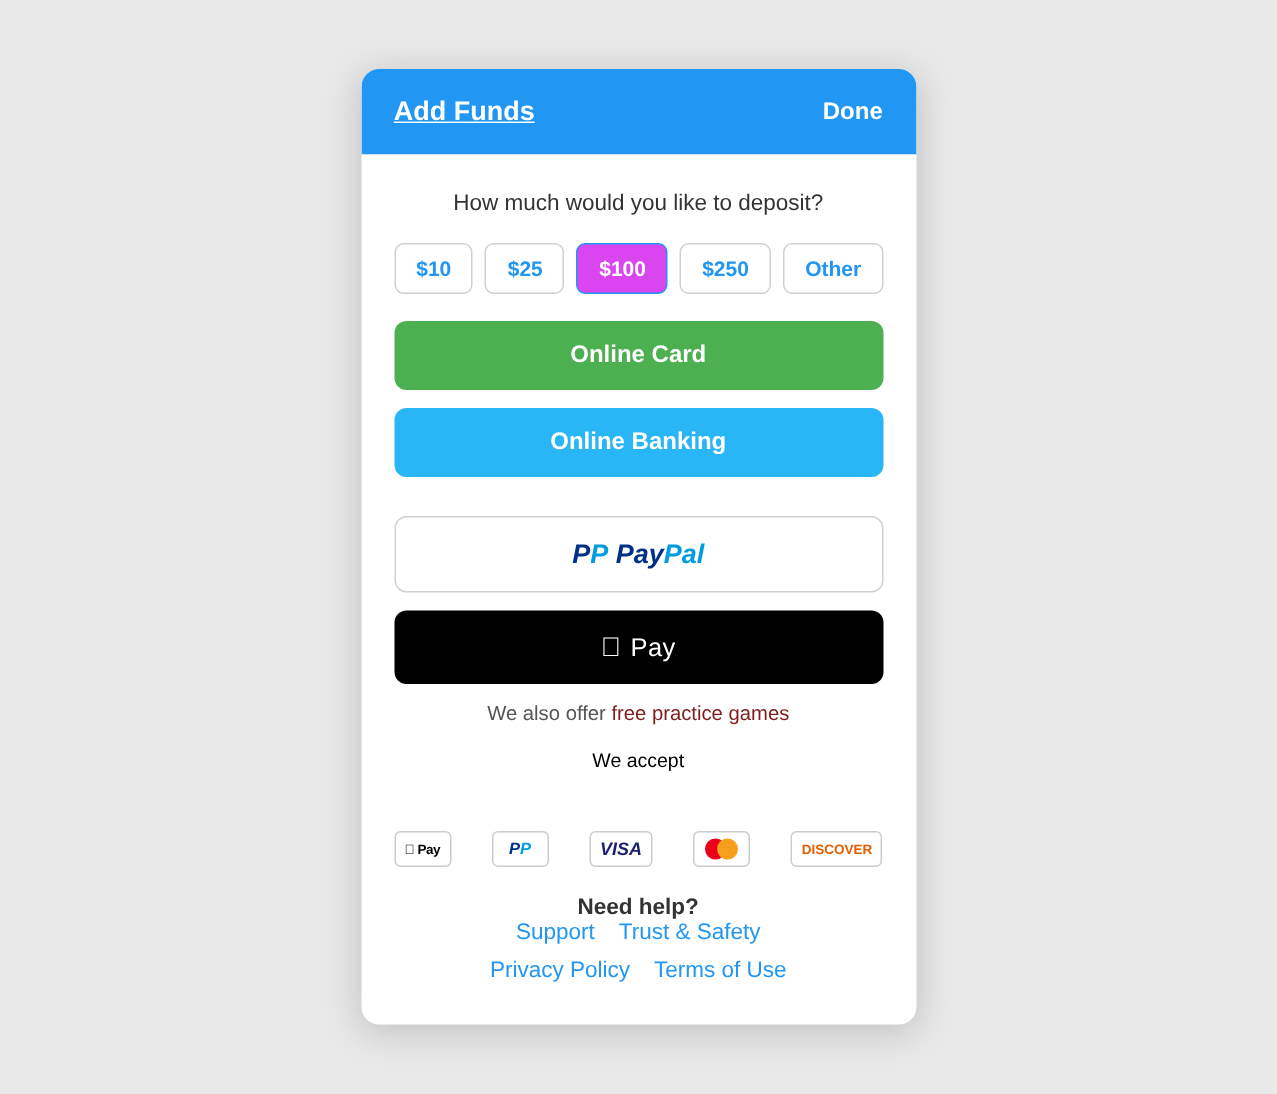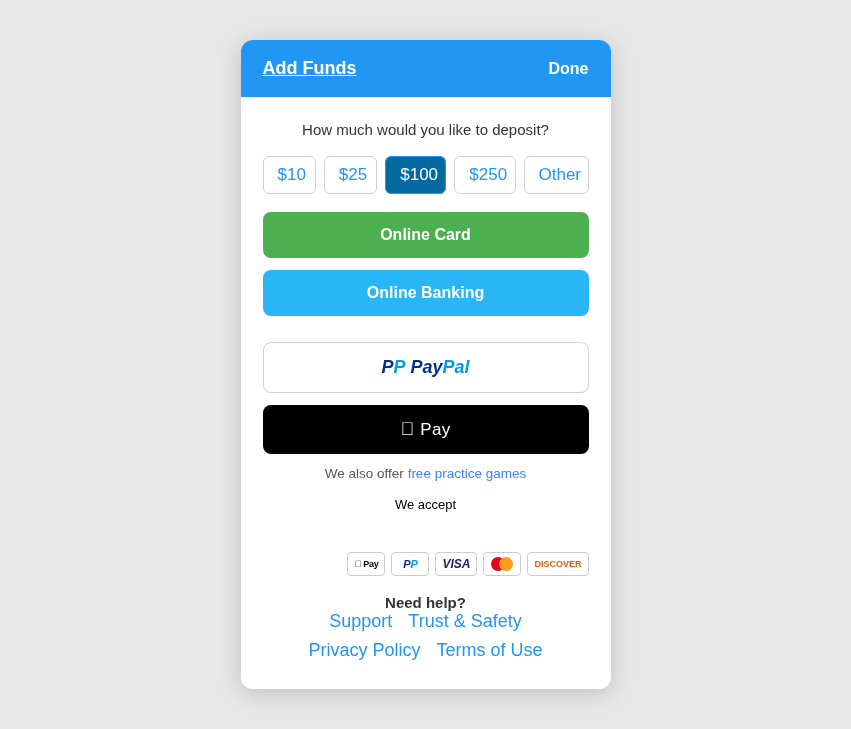--- a/index.html
+++ b/index.html
@@ -59,31 +59,31 @@
       display: flex;
       gap: 8px;
       justify-content: center;
       margin-bottom: 18px;
     }
 
     .amount-btn {
       border: 1.5px solid #d0d0d0;
       background: #fff;
       color: #2196F3;
-      font-size: 17px;
-      font-weight: 400;
+      font-size: 14px;
+      font-weight: 700;
       border-radius: 6px;
       padding: 8px 14px;
       cursor: pointer;
       min-width: 52px;
       text-align: center;
     }
 
     .amount-btn.selected {
-      background: #0369a1;
+      background: #d946ef;
       color: #fff;
       border-color: #2196F3;
     }
 
     .pay-btn {
       width: 100%;
       border: none;
       border-radius: 8px;
       padding: 14px;
       font-size: 16px;
@@ -126,35 +126,35 @@
 
     .practice-games-text {
       text-align: center;
       color: #555;
       font-size: 13.5px;
       margin-top: 8px;
       margin-bottom: 16px;
     }
 
     .practice-games-link {
-      color: #3b82f6;
+      color: #7f1d1d;
       cursor: pointer;
       text-decoration: none;
     }
 
     .we-accept {
       text-align: center;
       color: #000000;
       font-size: 13px;
       margin-bottom: 10px;
     }
 
     .payment-icons {
       display: flex;
-      justify-content: flex-end;
+      justify-content: space-between;
       gap: 6px;
       margin-bottom: 18px;
       margin-top: 40px;
     }
 
     .payment-icon-badge {
       border: 1px solid #ccc;
       border-radius: 4px;
       padding: 3px 6px;
       font-size: 10px;
@@ -190,21 +190,21 @@
 
     .help-links {
       display: flex;
       justify-content: center;
       gap: 16px;
       margin-bottom: 8px;
     }
 
     .help-links a, .policy-links a {
       color: #2196F3;
-      font-size: 18px;
+      font-size: 15px;
       text-decoration: none;
       cursor: pointer;
     }
 
     .policy-links {
       display: flex;
       justify-content: center;
       gap: 16px;
     }
 

